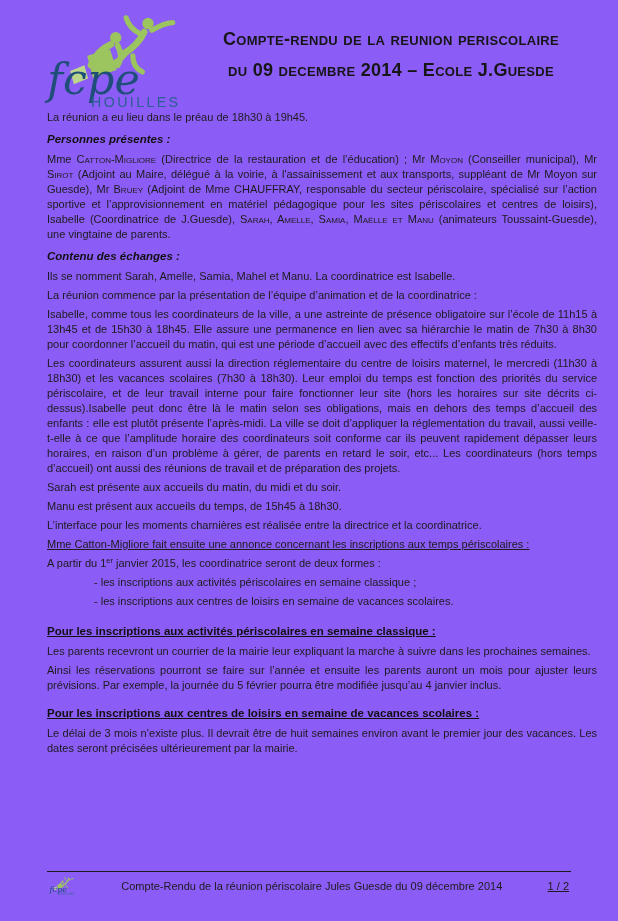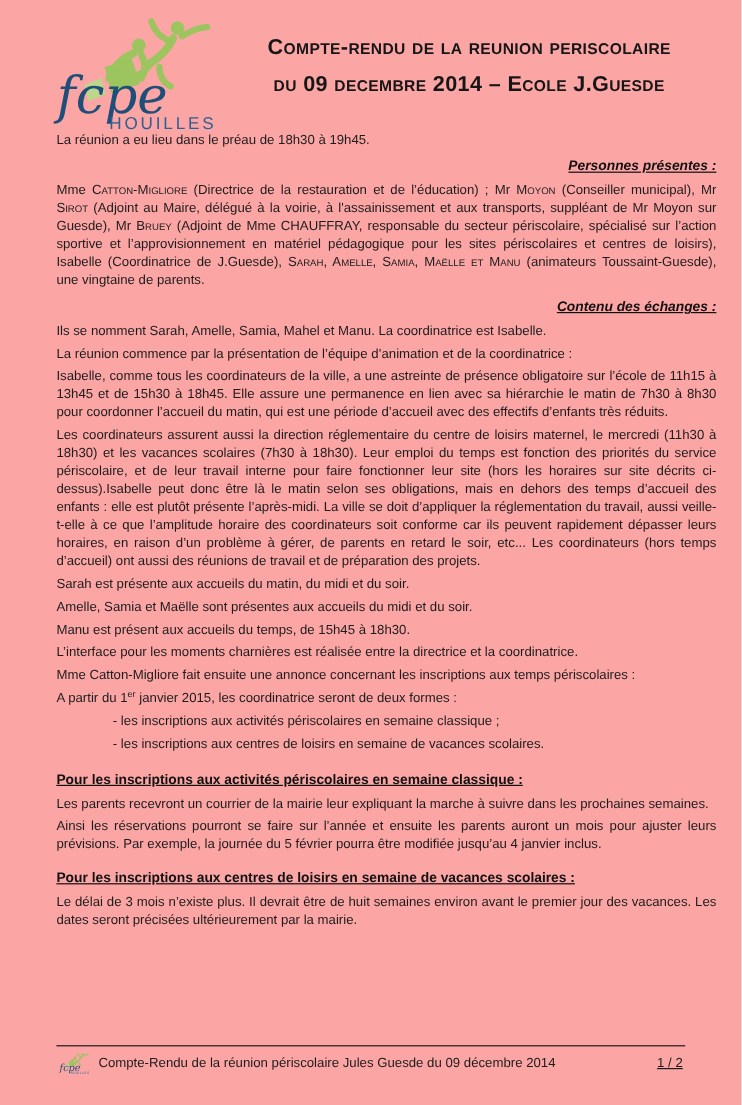--- a/index.html
+++ b/index.html
@@ -1,19 +1,19 @@
 <!DOCTYPE html>
 <html><head>
 <meta charset="utf-8">
 <style>
   html,body { margin:0; padding:0; background:#ffffff; }
   .page {
     position:relative;
     width:618px; height:921px;
-    background:#fca5a5;
+    background:#8b5cf6;
     font-family:"Liberation Sans", sans-serif;
     font-size:11px;
     color:#1c1c1c;
     overflow:hidden;
     margin:0 auto;
   }
   
   .header { display:flex; height:106px; }
   .logo-wrap { flex:none; width:190px; padding:14px 0 0 34px; box-sizing:border-box; }
   .title-wrap {
@@ -27,40 +27,40 @@
     font-variant:small-caps;
     font-size:18px;
     line-height:31px;
     letter-spacing:0.3px;
     white-space:nowrap;
   }
   
   .content { padding:4px 21px 0 47px; }
   .content p { margin:0 0 4px 0; line-height:15px; text-align:justify; }
   .h-italic {
-    font-weight:bold; font-style:italic; text-decoration:underline;
-    font-size:11.5px; line-height:15px; margin:7px 0 5px 0; color:#111;text-align:right;
+    font-weight:bold; font-style:italic; 
+    font-size:11.5px; line-height:15px; margin:7px 0 5px 0; color:#111;
   }
   .h-plain {
     font-weight:bold; text-decoration:underline;
     font-size:11.5px; line-height:15px; margin:13px 0 5px 0; color:#111;
   }
   .mt-big { margin-top:15px; }
-  .mt-sm  { margin-top:7px; }
+  .mt-sm  { margin-top:7px;text-decoration:underline; }
   .bullet { padding-left:47px; text-align:left !important; }
   .sc  { font-variant:small-caps; }
   .b   { font-weight:bold; }
   sup  { font-size:7.5px; line-height:0; vertical-align:4px; }
   
   .footer {
     position:absolute; left:47px; right:47px; bottom:26px;
     border-top:1px solid #1a1a1a;
     padding-top:5px;
     display:flex; align-items:center; gap:6px;
-    font-size:11px; color:#1c1c1c;
+    font-size:11px; color:#1c1c1c;text-align:center;
   }
   .footer-text { flex:1; line-height:15px; }
   .footer-page { flex:none; padding-right:2px;text-decoration:underline; }
   .logo-main { width:152px; height:95px; display:block; }
   .logo-mini { width:29px; height:18px; display:block; flex:none; }
 </style>
 </head>
 <body>
 
 <svg width="0" height="0" style="position:absolute" aria-hidden="true">
@@ -108,21 +108,20 @@
 
     <div class="h-italic">Personnes présentes :</div>
     <p><span>Mme </span><span class="sc">Catton-Migliore</span><span> (Directrice de la restauration et de l’éducation) ; Mr </span><span class="sc">Moyon</span><span> (Conseiller municipal), Mr </span><span class="sc">Sirot</span><span> (Adjoint au Maire, délégué à la voirie, à l'assainissement et aux transports, suppléant de Mr Moyon sur Guesde), Mr </span><span class="sc">Bruey</span><span> (Adjoint de Mme CHAUFFRAY, responsable du secteur périscolaire, spécialisé sur l’action sportive et l’approvisionnement en matériel pédagogique pour les sites périscolaires et centres de loisirs), Isabelle (Coordinatrice de J.Guesde), </span><span class="sc">Sarah, Amelle, Samia, Maëlle et Manu</span><span> (animateurs Toussaint-Guesde), une vingtaine de parents.</span></p>
 
     <div class="h-italic">Contenu des échanges :</div>
     <p>Ils se nomment Sarah, Amelle, Samia, Mahel et Manu. La coordinatrice est Isabelle.</p>
     <p>La réunion commence par la présentation de l’équipe d’animation et de la coordinatrice :</p>
     <p>Isabelle, comme tous les coordinateurs de la ville, a une astreinte de présence obligatoire sur l’école de 11h15 à 13h45 et de 15h30 à 18h45. Elle assure une permanence en lien avec sa hiérarchie le matin de 7h30 à 8h30 pour coordonner l’accueil du matin, qui est une période d’accueil avec des effectifs d’enfants très réduits.</p>
     <p>Les coordinateurs assurent aussi la direction réglementaire du centre de loisirs maternel, le mercredi (11h30 à 18h30) et les vacances scolaires (7h30 à 18h30). Leur emploi du temps est fonction des priorités du service périscolaire, et de leur travail interne pour faire fonctionner leur site (hors les horaires sur site décrits ci-dessus).Isabelle peut donc être là le matin selon ses obligations, mais en dehors des temps d’accueil des enfants : elle est plutôt présente l’après-midi. La ville se doit d’appliquer la réglementation du travail, aussi veille-t-elle à ce que l’amplitude horaire des coordinateurs soit conforme car ils peuvent rapidement dépasser leurs horaires, en raison d’un problème à gérer, de parents en retard le soir, etc... Les coordinateurs (hors temps d’accueil) ont aussi des réunions de travail et de préparation des projets.</p>
     <p>Sarah est présente aux accueils du matin, du midi et du soir.</p>
-    <p>Amelle, Samia et Maëlle sont présentes aux accueils du midi et du soir.</p>
     <p>Manu est présent aux accueils du temps, de 15h45 à 18h30.</p>
     <p>L’interface pour les moments charnières est réalisée entre la directrice et la coordinatrice.</p>
 
     <p class="mt-sm">Mme Catton-Migliore fait ensuite une annonce concernant les inscriptions aux temps périscolaires :</p>
     <p><span>A partir du 1</span><sup>er</sup><span> janvier 2015, les coordinatrice seront de deux formes :</span></p>
     <p class="bullet">- les inscriptions aux activités périscolaires en semaine classique ;</p>
     <p class="bullet">- les inscriptions aux centres de loisirs en semaine de vacances scolaires.</p>
 
     <div class="h-plain mt-big">Pour les inscriptions aux activités périscolaires en semaine classique :</div>
     <p>Les parents recevront un courrier de la mairie leur expliquant la marche à suivre dans les prochaines semaines.</p>

